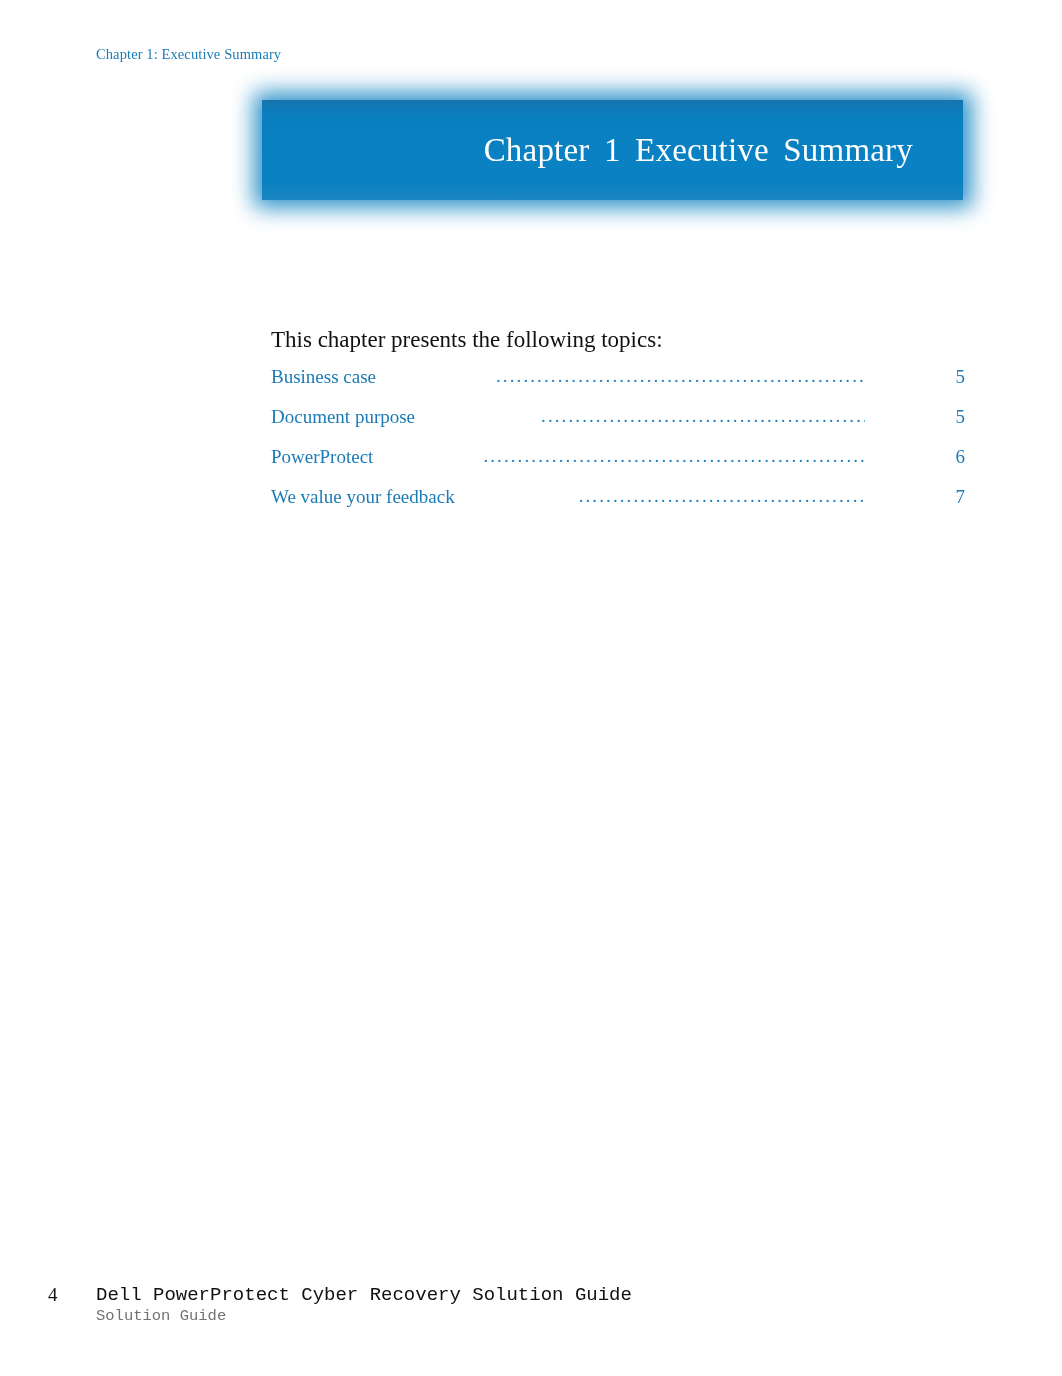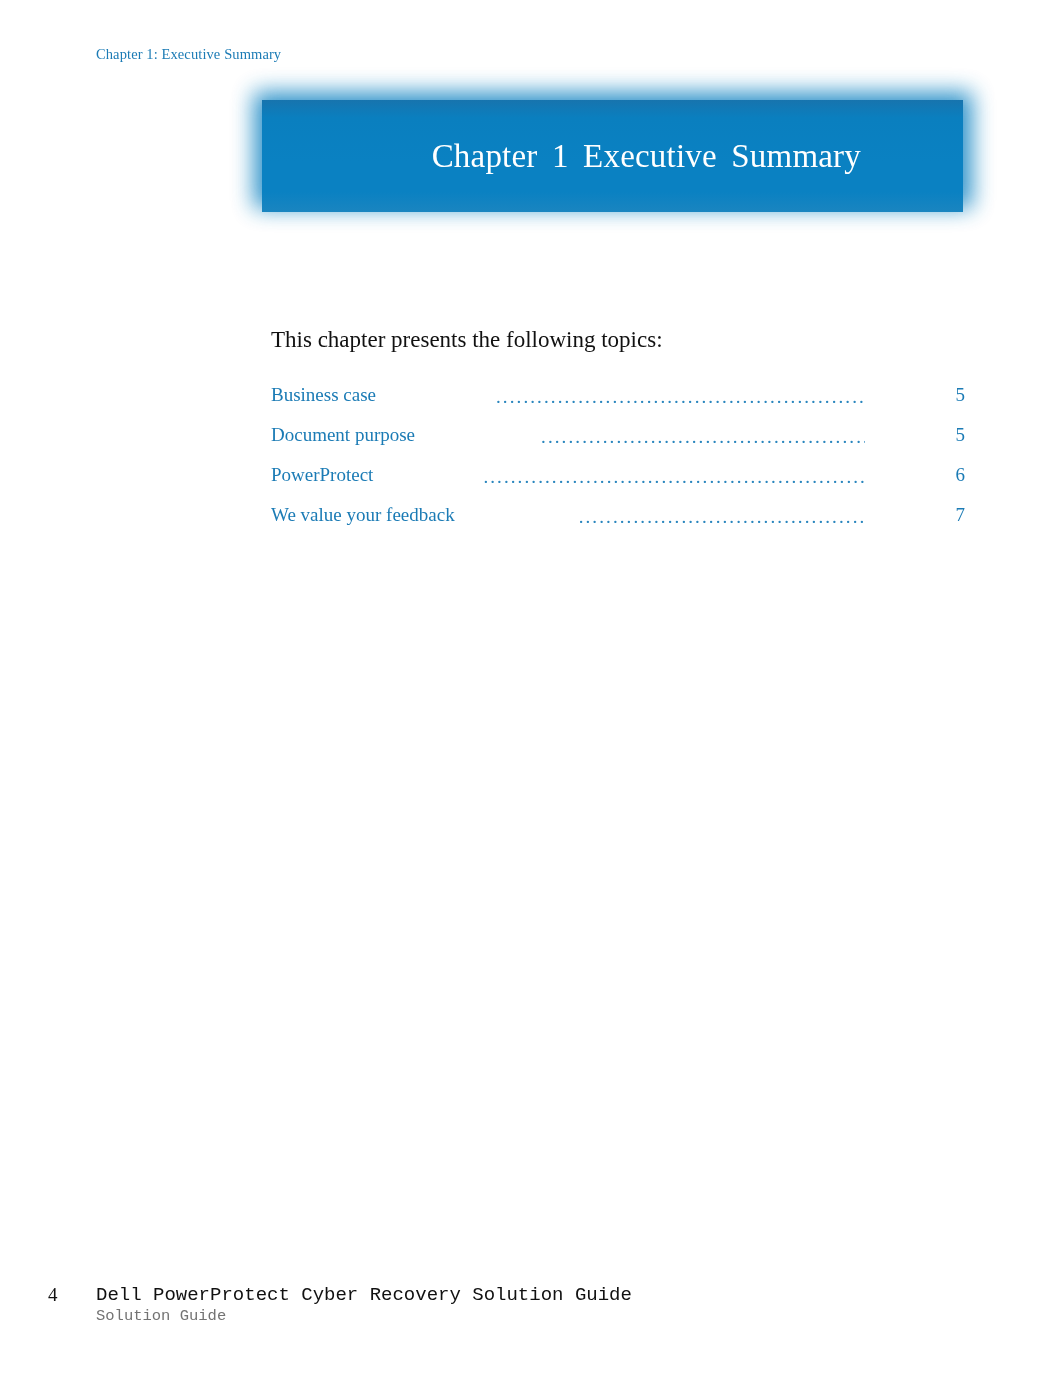--- a/index.html
+++ b/index.html
@@ -51,32 +51,32 @@
     background: #0a80c0;
     filter: blur(11px);
     opacity: 0.85;
     border-radius: 2px;
   }
   .banner {
     position: absolute;
     left: 14px;
     top: 14px;
     width: 701px;
-    height: 112px;
+    height: 100px;
     background: linear-gradient(to bottom,
                 #1774ae 0%,
                 #0a7fbf 16%,
                 #0a81c2 55%,
                 #0a81c2 82%,
                 #1a85c0 100%);
     display: flex;
     align-items: center;
     justify-content: flex-end;
     box-sizing: border-box;
-    padding-right: 102px;
+    padding-right: 50px;
   }
   .banner-title {
     color: #ffffff;
     font-family: "Liberation Serif", "DejaVu Serif", serif;
     font-size: 33px;
     font-weight: 400;
     word-spacing: 6px;
     letter-spacing: 0.2px;
     white-space: nowrap;
   }
@@ -92,21 +92,21 @@
   }
 
   .toc {
     position: absolute;
     left: 271px;
     top: 366px;
     width: 694px;
   }
   .toc-row {
     display: flex;
-    align-items: flex-end;
+    align-items: flex-start;
     height: 40px;
     color: #1b7bb5;
     font-size: 19px;
     white-space: nowrap;
     gap: 44px;
   }
   .toc-label {
     flex: 0 0 auto;
   }
   .toc-gap {

